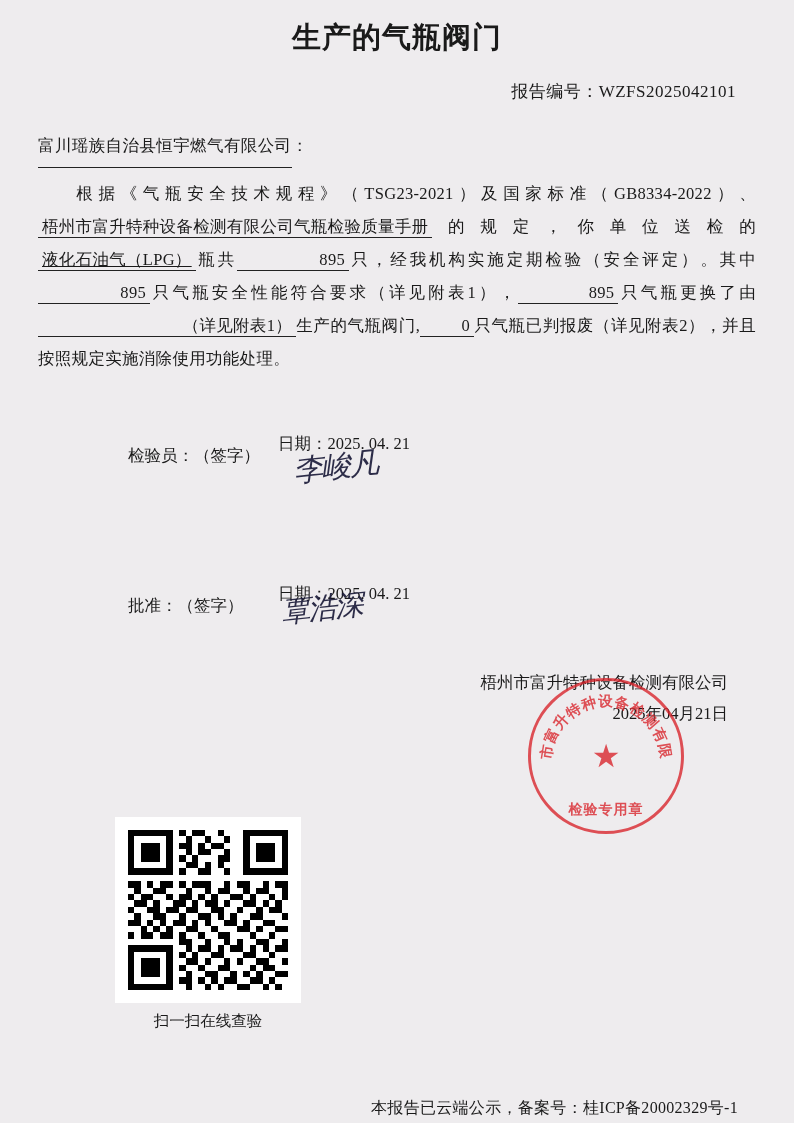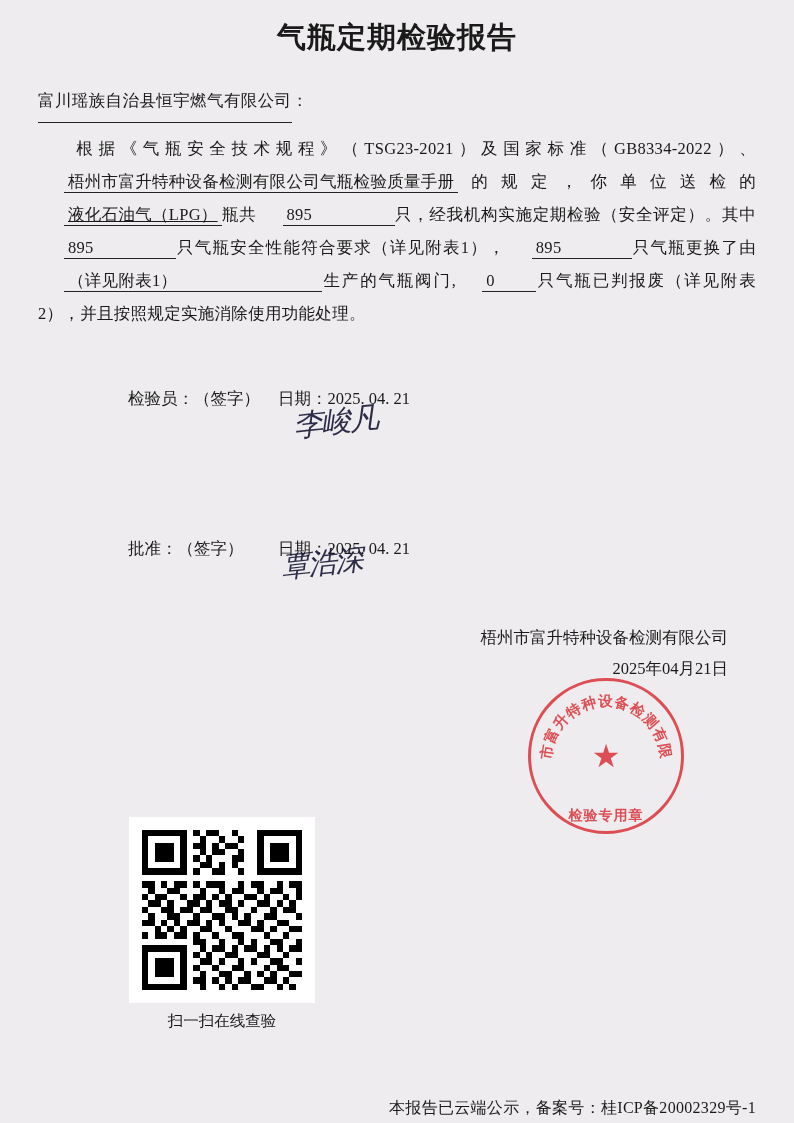--- a/index.html
+++ b/index.html
@@ -56,24 +56,23 @@
   .body-text p {
     margin: 0;
   }
   .indent {
     display: inline-block;
     width: 33px;
   }
   .fill {
     display: inline-block;
     border-bottom: 1px solid #222;
-    text-align: left;
+    text-align: right;
     padding: 0 4px;
     line-height: 1.3;
-    margin-left: 26px;
   }
   .fill.w-manual { min-width: 290px; }
   .fill.w-gas { min-width: 130px; text-decoration: underline; }
   .fill.w-num { min-width: 92px; }
   .fill.w-num2 { min-width: 104px; }
   .fill.w-num3 { min-width: 46px; }
   .fill.w-valve { min-width: 250px; font-family: Liberation Serif, serif; }
   .sig-block {
     margin-top: 58px;
     font-size: 16.5px;
@@ -82,20 +81,21 @@
   .sig-row {
     display: flex;
     align-items: flex-start;
     padding-left: 90px;
     position: relative;
     height: 66px;
   }
   .sig-label {
     width: 150px;
     flex: none;
+    margin-top: 12px;
   }
   .sig-date {
     white-space: nowrap;
   }
   .handwriting {
     position: absolute;
     font-family: "DejaVu Serif", serif;
     font-style: italic;
     font-size: 30px;
     color: #1c1c3a;
@@ -128,21 +128,21 @@
   .stamp .star {
     position: absolute;
     left: 50%;
     top: 50%;
     transform: translate(-50%, -50%);
     font-size: 32px;
     line-height: 1;
   }
   .stamp .stamp-bottom {
     position: absolute;
-    bottom: 6px;
+    bottom: 12px;
     left: 0;
     right: 0;
     text-align: center;
     font-size: 14px;
     font-family: Liberation Serif, serif;
     font-weight: bold;
     letter-spacing: 1px;
   }
   .stamp .arc {
     position: absolute;
@@ -153,21 +153,21 @@
   }
   .stamp .arc text {
     font-size: 14.5px;
     font-family: "Liberation Sans", sans-serif;
     font-weight: bold;
     fill: #d9232a;
     letter-spacing: 1px;
   }
   .qr-wrap {
     position: absolute;
-    left: 129px;
+    left: 115px;
     top: 799px;
     width: 186px;
     text-align: center;
   }
   .qr {
     width: 186px;
     height: 186px;
     background: #fff;
     padding: 0;
     box-sizing: border-box;
@@ -176,33 +176,36 @@
   .qr-caption {
     margin-top: 8px;
     font-size: 15.5px;
   }
   .footer {
     position: absolute;
     left: 0;
     right: 0;
     bottom: 22px;
     text-align: right;
-    padding-right: 38px;
+    padding-right: 56px;
     font-size: 16px;
     letter-spacing: 0.3px;
     margin-left: 32px;
   }
 </style>
 </head>
 <body>
 
 <div class="page">
 
-  <div class="doc-title">气瓶定期检验报告</div>
-
+  <div class="doc-title">生产的气瓶阀门</div>
+
+  <div class="report-no">
+    <span>报告编号：</span><span>WZFS2025042101</span>
+  </div>
 
   <div class="addressee">
     <span class="u">富川瑶族自治县恒宇燃气有限公司</span><span>：</span>
   </div>
 
   <div class="body-text">
     <p>
       <span class="indent"></span><span>根据《气瓶安全技术规程》（TSG23-2021）及国家标准（GB8334-2022）、</span><span class="fill w-manual">梧州市富升特种设备检测有限公司气瓶检验质量手册</span><span>的规定，你单位送检的</span><span class="fill w-gas">液化石油气（LPG）</span><span>瓶共</span><span class="fill w-num2">895</span><span>只，经我机构实施定期检验（安全评定）。其中</span><span class="fill w-num2">895</span><span>只气瓶安全性能符合要求（详见附表1），</span><span class="fill w-num">895</span><span>只气瓶更换了由</span><span class="fill w-valve">（详见附表1）</span><span>生产的气瓶阀门,</span><span class="fill w-num3">0</span><span>只气瓶已判报废（详见附表2），并且按照规定实施消除使用功能处理。</span>
     </p>
   </div>

